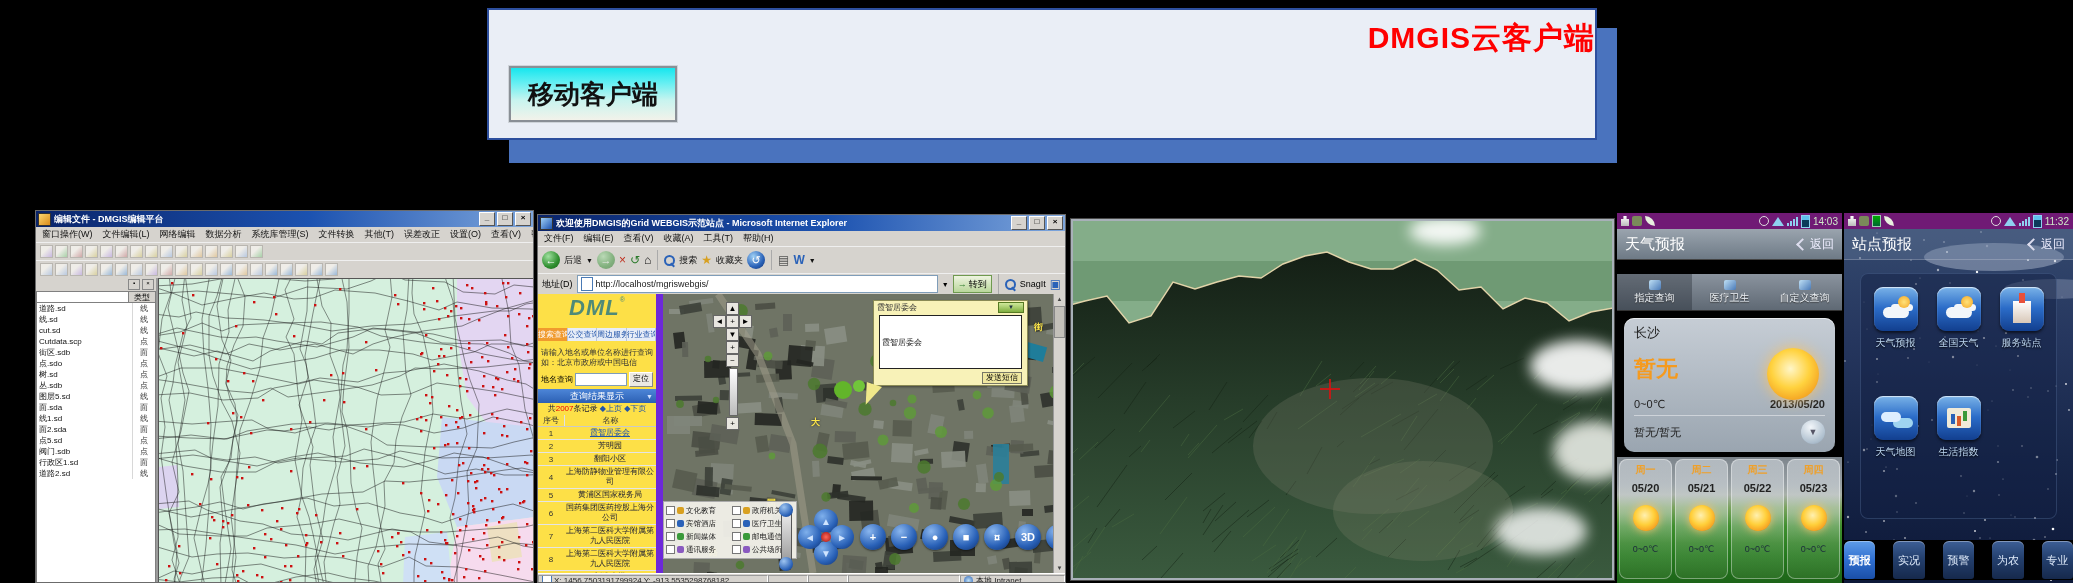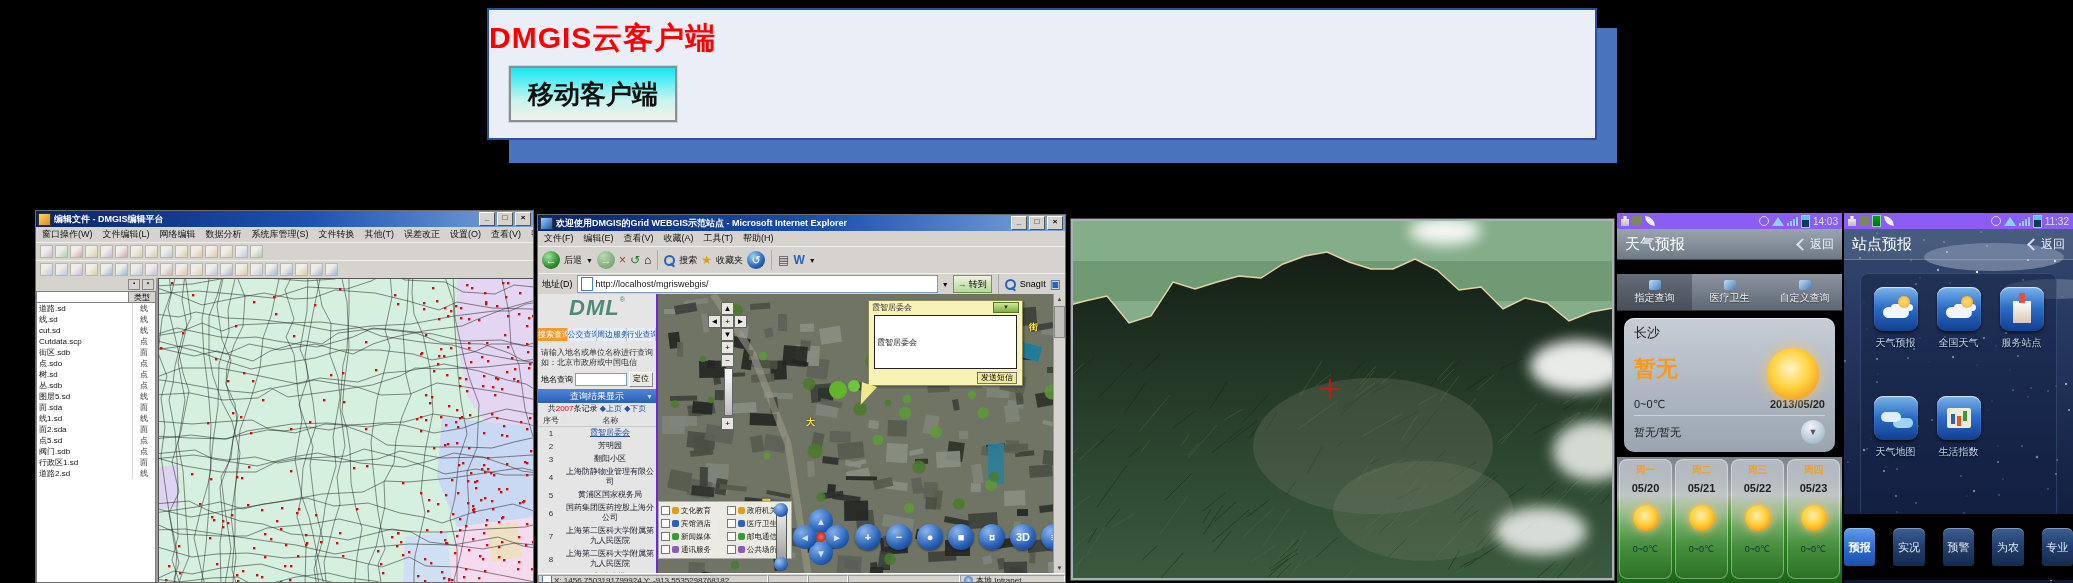--- a/index.html
+++ b/index.html
@@ -2,21 +2,21 @@
 <html><head>
 <meta charset="utf-8">
 <style>
   html,body{margin:0;padding:0;background:#000;}
   #stage{position:relative;width:2073px;height:583px;background:#000;overflow:hidden;
          font-family:"Liberation Sans","DejaVu Sans",sans-serif;}
   
   #banner-shadow{position:absolute;left:509px;top:28px;width:1108px;height:135px;background:#4a73be;}
   #banner{position:absolute;left:487px;top:8px;width:1110px;height:132px;background:#eaeef6;
           border:2px solid #2d4f9e;box-sizing:border-box;}
-  #banner-title{text-align:left;margin-top:8px;font-size:30px;font-weight:bold;color:#f00;letter-spacing:1px;}
+  #banner-title{text-align:right;margin-top:8px;font-size:30px;font-weight:bold;color:#f00;letter-spacing:1px;}
   #banner-btns{position:absolute;left:20px;top:56px;display:flex;gap:10px;}
   .bbtn{height:56px;box-sizing:border-box;border:2px solid #8a8f96;outline:1px solid #cfd4da;
         background:linear-gradient(180deg,#17e6ee 0%,#63eff2 28%,#c8f4ef 62%,#f2f2ea 100%);
         display:flex;align-items:center;justify-content:center;font-size:26px;font-weight:bold;color:#111;white-space:nowrap;}
   
   .win{position:absolute;background:#d6d3ce;border:1px solid #6b6b6b;box-sizing:border-box;overflow:hidden;}
   .titlebar{height:16px;background:linear-gradient(90deg,#0a246a 0%,#1c52b0 55%,#7ea6dc 100%);
             display:flex;align-items:center;color:#fff;font-size:9px;font-weight:bold;padding:0 2px;white-space:nowrap;}
   .titlebar .ticon{width:11px;height:11px;background:linear-gradient(135deg,#ffd76e,#d98b1a);border:1px solid #333;margin-right:3px;flex:none;}
   .ttl{flex:1;overflow:hidden;text-overflow:ellipsis;}
@@ -53,21 +53,21 @@
   .navcirc.dim{opacity:.5;}
   .tglyph{font-size:12px;flex:none;}
   .mag{width:11px;height:11px;position:relative;flex:none;}
   .mag::before{content:"";position:absolute;left:0;top:0;width:7px;height:7px;border:2px solid #2a62b8;border-radius:50%;}
   .mag::after{content:"";position:absolute;right:0;bottom:0;width:5px;height:2px;background:#2a62b8;transform:rotate(45deg);}
   #ie-addr{height:20px;display:flex;align-items:center;gap:4px;padding:0 4px;background:#d6d3ce;border-top:1px solid #efefef;font-size:9px;white-space:nowrap;}
   #url-box{flex:1;height:16px;background:#fff;border:1px solid #7f9db9;display:flex;align-items:center;gap:3px;padding:0 3px;font-size:9px;color:#222;overflow:hidden;}
   #url-box .pageicon{width:10px;height:12px;background:#fff;border:1px solid #4a7ab5;flex:none;}
   #go-btn{height:16px;background:linear-gradient(#eef4e0,#b9d69a);border:1px solid #6f9a4f;display:flex;align-items:center;gap:2px;padding:0 4px;font-size:9px;}
   #ie-content{display:flex;height:279px;}
-  #side{width:118px;flex:none;background:#e5e5e5;border-right:2px solid #6d28d9;display:flex;flex-direction:column;overflow:hidden;}
+  #side{width:118px;flex:none;background:#fde047;border-right:7px solid #6d28d9;display:flex;flex-direction:column;overflow:hidden;}
   #logo{height:32px;display:flex;align-items:flex-start;justify-content:center;padding-top:2px;}
   #logo .dml{font-size:22px;font-weight:bold;font-style:italic;color:#4f8a78;letter-spacing:1px;line-height:24px;}
   #logo .reg{font-size:7px;color:#4f8a78;vertical-align:super;}
   #side-tabs{height:13px;display:flex;font-size:8px;line-height:13px;text-align:center;background:#e7edf7;}
   .stab{flex:1;color:#2255aa;border-right:1px solid #b9c6dd;overflow:hidden;white-space:nowrap;}
   .stab.active{background:#f09a2e;color:#fff;}
   #side-prompt{font-size:8px;color:#333;padding:7px 3px 2px 3px;line-height:1.25;}
   #side-field{display:flex;align-items:center;gap:2px;padding:2px 3px;font-size:8px;}
   #side-input{flex:1;height:11px;background:#fff;border:1px solid #7f9db9;}
   #locate-btn{height:13px;padding:0 3px;background:#ece9e2;border:1px solid #888;border-top-color:#fff;border-left-color:#fff;font-size:8px;line-height:11px;}
@@ -124,21 +124,21 @@
         color:#cfe4ff;font-size:10px;display:flex;align-items:center;justify-content:center;}
   #dpad .up{left:16px;top:0;} #dpad .dn{left:16px;bottom:0;} #dpad .lf{left:0;top:16px;} #dpad .rt{right:0;top:16px;}
   #dpad .ctr{position:absolute;left:23px;top:23px;width:10px;height:10px;border-radius:50%;background:radial-gradient(#ff6a5a,#a01010);}
   #map-tools{display:flex;gap:5px;}
   .toolbtn{width:26px;height:26px;border-radius:50%;flex:none;background:radial-gradient(circle at 35% 28%,#8ab6ee,#2a62b8 58%,#0d2f6e);
            color:#fff;font-size:11px;font-weight:bold;display:flex;align-items:center;justify-content:center;box-shadow:0 1px 2px rgba(0,0,0,.5);}
   
   #terrain{position:absolute;left:1071px;top:219px;width:543px;height:361px;border:2px solid #a8b0b8;outline:1px solid #4a4a4a;box-sizing:border-box;background:#2c4530;}
   
   .phone{position:absolute;top:213px;height:370px;display:flex;flex-direction:column;overflow:hidden;background:#000;}
-  .mstatus{height:16px;background:#8b5cf6;display:flex;align-items:center;padding:0 4px;gap:3px;flex:none;}
+  .mstatus{height:16px;background:#701a75;display:flex;align-items:center;padding:0 4px;gap:3px;flex:none;}
   .mstatus .sp{flex:1;}
   .mtime{color:#cfe8c8;font-size:10px;}
   .sicon{flex:none;}
   .i-usb{width:8px;height:10px;background:linear-gradient(#fff,#bbb);clip-path:polygon(30% 0,70% 0,70% 30%,100% 30%,100% 100%,0 100%,0 30%,30% 30%);}
   .i-app{width:10px;height:10px;border-radius:2px;background:#7a8a5a;}
   .i-leaf{width:10px;height:10px;background:#e8f0e0;border-radius:0 100% 0 100%;}
   .i-batt2{width:7px;height:10px;border:1px solid #9ad0b0;background:linear-gradient(#0a0,#063);}
   .i-alarm{width:10px;height:10px;border:1.5px solid #ddd;border-radius:50%;box-sizing:border-box;}
   .i-wifi{width:0;height:0;border-left:6px solid transparent;border-right:6px solid transparent;border-bottom:9px solid #8fd0f0;}
   .i-sig{display:flex;align-items:flex-end;gap:1px;}
@@ -191,21 +191,21 @@
   .glyph{position:absolute;inset:0;}
   .g-cloudsun::before{content:"";position:absolute;left:9px;top:20px;width:26px;height:11px;background:#f2f6fa;border-radius:8px;box-shadow:6px -5px 0 -2px #f2f6fa;}
   .g-cloudsun::after{content:"";position:absolute;right:8px;top:9px;width:12px;height:12px;border-radius:50%;background:radial-gradient(#ffe27a,#f5a623);}
   .g-build::before{content:"";position:absolute;left:13px;top:14px;width:18px;height:22px;background:linear-gradient(#fff,#d8c8b8);}
   .g-build::after{content:"";position:absolute;left:19px;top:6px;width:6px;height:10px;background:#e8503a;}
   .g-clouds::before{content:"";position:absolute;left:7px;top:16px;width:20px;height:10px;background:#def;border-radius:8px;box-shadow:12px 6px 0 0 #9fd4f0;}
   .g-globe::before{content:"";position:absolute;left:9px;top:9px;width:26px;height:26px;border-radius:50%;
                    background:radial-gradient(circle at 35% 35%,#9fe08a 0 30%,#2aa3d8 32% 60%,#1a7ab8 100%);}
   .g-chart::before{content:"";position:absolute;left:10px;top:12px;width:24px;height:20px;background:#f0ead8;border-radius:2px;}
   .g-chart::after{content:"";position:absolute;left:14px;top:18px;width:4px;height:10px;background:#2a62b8;box-shadow:6px 2px 0 0 #d85a2a,12px -3px 0 0 #3a9a3a;}
-  #m2-tabs{position:absolute;left:0;right:0;bottom:3px;height:38px;display:flex;gap:18px;background:#000;padding:14px 0;}
+  #m2-tabs{position:absolute;left:0;right:0;bottom:3px;height:38px;display:flex;gap:18px;background:#000;padding:1px 0;}
   .m2tab{flex:1;border-radius:6px 6px 3px 3px;display:flex;align-items:center;justify-content:center;
          font-size:11px;color:#dce8f8;background:linear-gradient(#3d5f96 0%,#24406e 45%,#16294c 100%);box-shadow:inset 0 1px 0 rgba(255,255,255,.35);}
   .m2tab.sel{background:linear-gradient(#5f9ce8 0%,#2f6fd0 50%,#1a4fa8 100%);color:#fff;font-weight:bold;}
 </style>
 </head>
 <body>
 
 <div id="stage">
 
   <div id="banner-shadow"></div>

